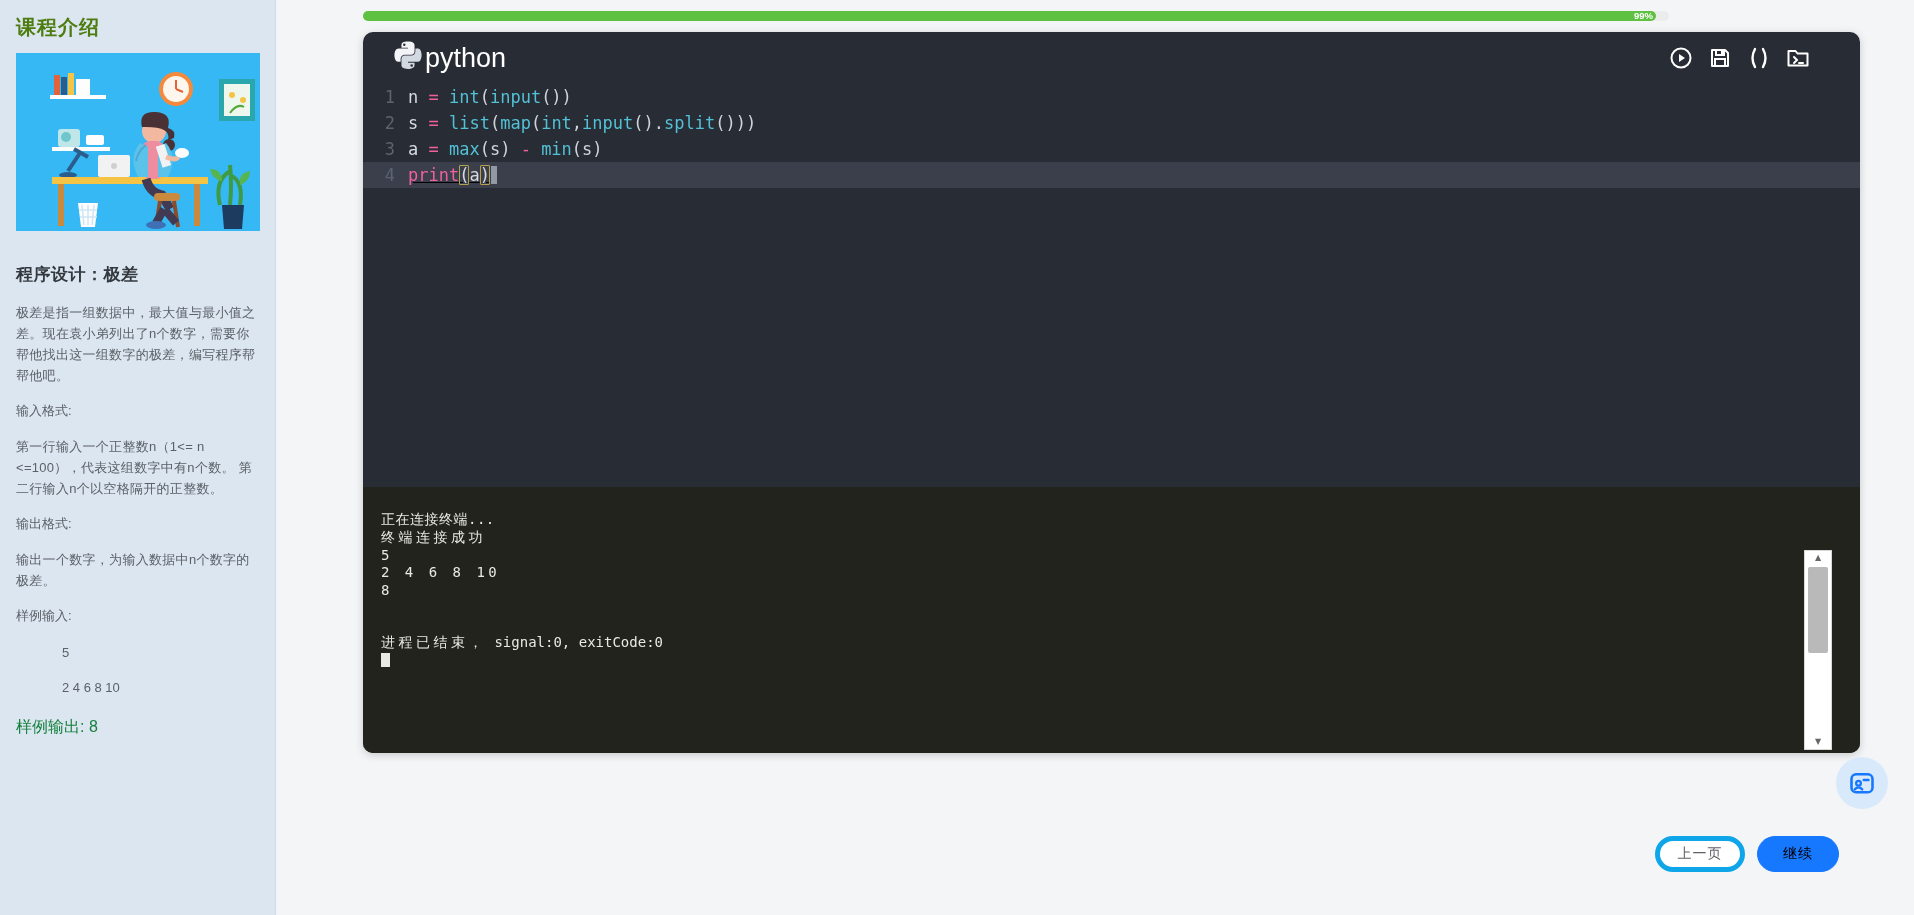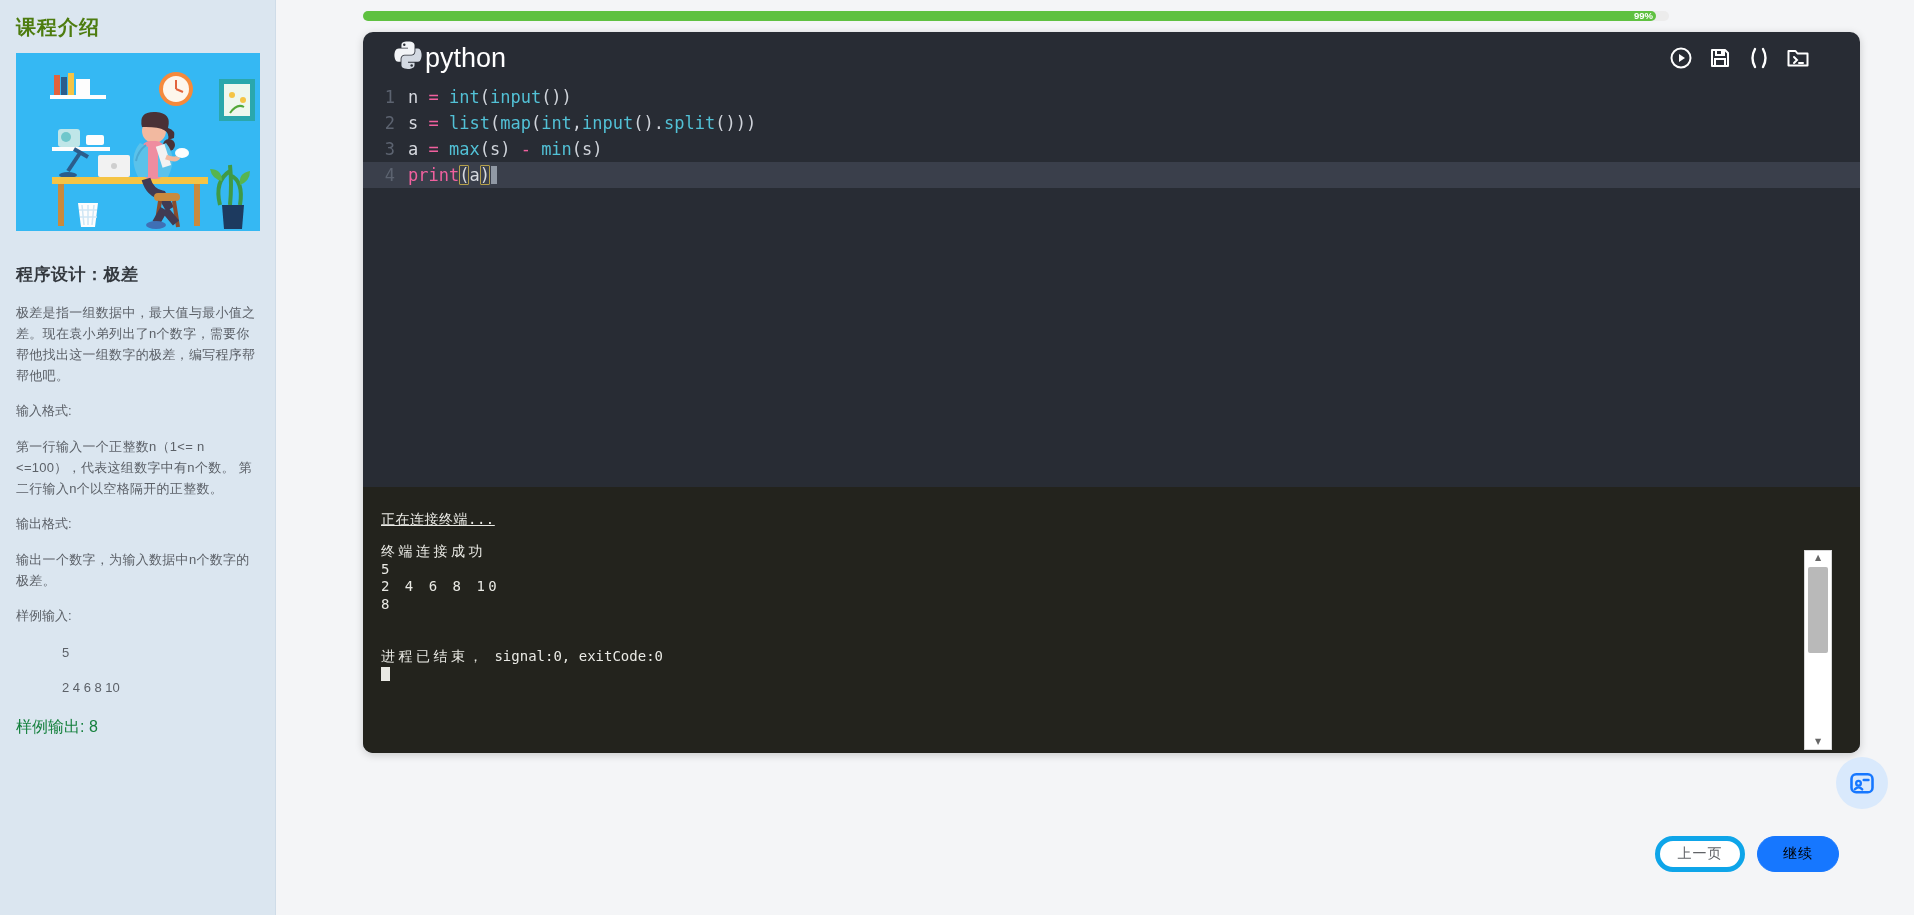--- a/index.html
+++ b/index.html
@@ -38,36 +38,36 @@
     background:#282c34;border-radius:10px;box-shadow:0 2px 8px rgba(0,0,0,.18);
   }
   .ed-header{position:relative;height:52px;}
   .brand{position:absolute;left:28px;top:9px;display:flex;align-items:center;gap:0;}
   .brand-name{color:#fff;font-size:27px;letter-spacing:0;}
   .ed-icons{position:absolute;right:50px;top:14px;display:flex;gap:15px;}
   .ed-icons .ic{width:24px;height:24px;cursor:pointer;display:block;}
   
   .code-area{font-family:"DejaVu Sans Mono","Liberation Mono",monospace;font-size:17px;}
   .code-row{height:26px;line-height:26px;white-space:pre;}
-  .code-row.active{background:#3a3f4b;}
+  .code-row.active{background:#3a3f4b;text-decoration:underline;}
   .gutter{display:inline-block;width:32px;text-align:right;color:#5c6370;margin-right:13px;}
   .tk-v{color:#d7dae0;}
   .tk-o{color:#f0609e;}
   .tk-f{color:#52c1d6;}
   .tk-p{color:#cfd3da;}
   .tk-k{color:#f0609e;}
   .tk-bm{color:#d7dae0;outline:1px solid #b5a04b;outline-offset:-1px;border-radius:1px;}
   .caret{display:inline-block;width:6px;height:18px;background:#9199a5;vertical-align:-3px;margin-left:1px;}
   
   .terminal{
     position:absolute;left:0;top:455px;width:100%;height:266px;box-sizing:border-box;
     background:#23231d;border-radius:0 0 10px 10px;padding:24px 18px 0 18px;
     font-family:"DejaVu Sans Mono","Liberation Mono",monospace;color:#e9e9e4;
   }
-  .t-connecting{font-size:14px;margin-bottom:14px;letter-spacing:.5px;text-decoration:underline;}
+  .t-connecting{font-size:14px;letter-spacing:.5px;}
   .t-line{font-size:14px;line-height:17.5px;white-space:pre;}
   .t-line .sp{letter-spacing:3.5px;}
   .t-cursor{display:inline-block;width:9px;height:14px;background:#e9e9e4;vertical-align:-2px;}
   
   .t-scrollbar{
     position:absolute;right:28px;top:63px;width:28px;height:200px;background:#ffffff;
     border:1px solid #d8d8d8;box-sizing:border-box;
   }
   .t-sb-arrow{position:absolute;left:0;width:100%;height:14px;text-align:center;font-size:8px;color:#666;line-height:14px;font-family:"DejaVu Sans",sans-serif;cursor:pointer;}
   .t-sb-up{top:0;}

